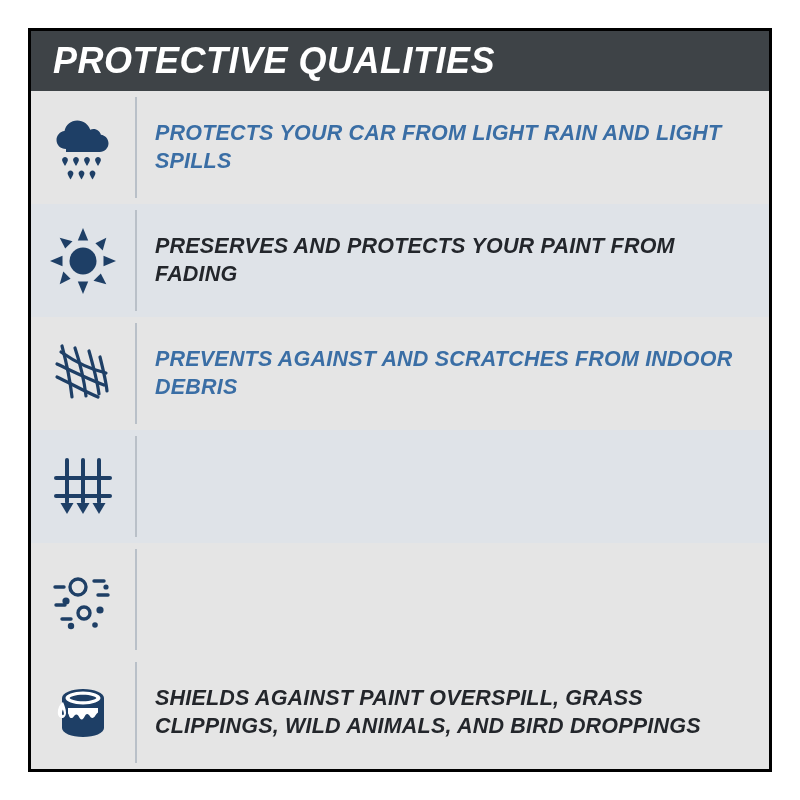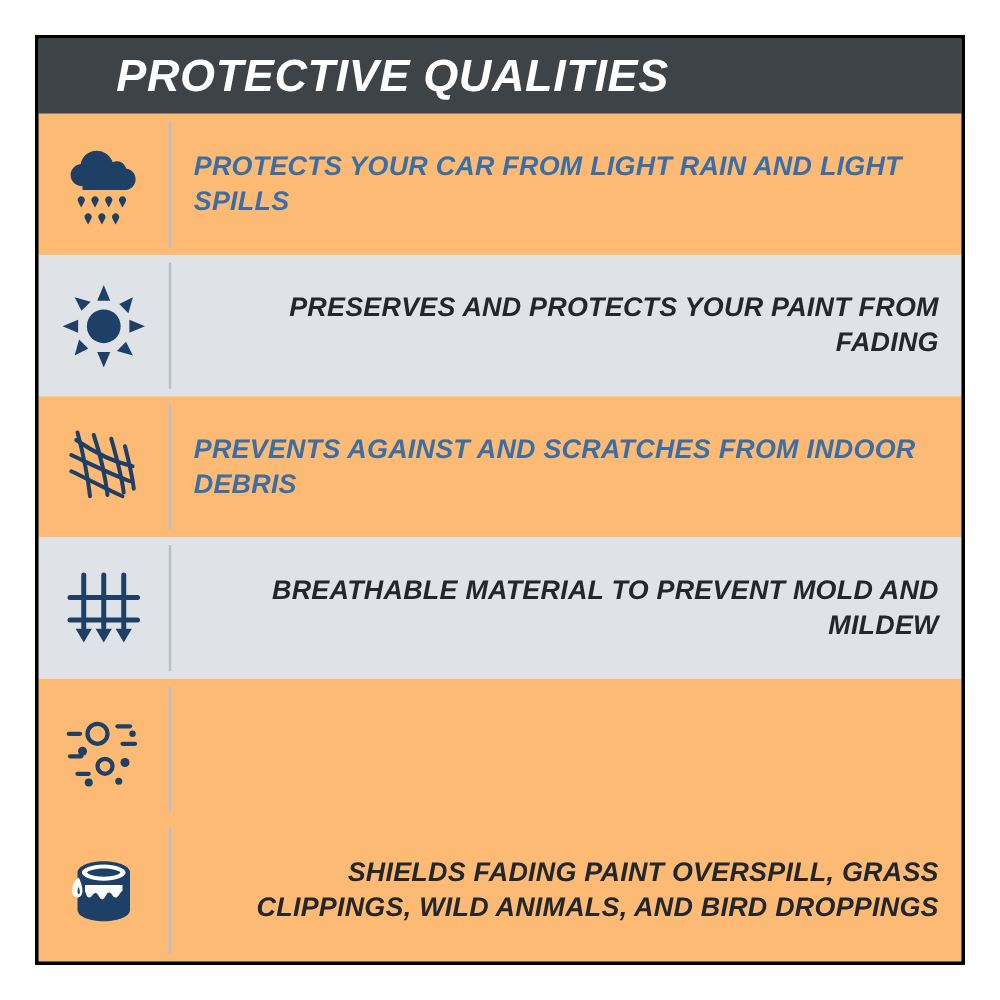--- a/index.html
+++ b/index.html
@@ -34,39 +34,38 @@
     padding-left: 22px;
     box-sizing: border-box;
   }
   .header-title {
     color: #ffffff;
     font-size: 36px;
     font-weight: bold;
     font-style: italic;
     letter-spacing: 0.5px;
     line-height: 1;
-    margin-left: 40px;
   }
   .rows {
     flex: 1 1 auto;
     display: flex;
     flex-direction: column;
   }
   .row {
     flex: 1 1 0;
     display: flex;
     align-items: center;
     position: relative;
     box-sizing: border-box;
   }
   .row.alt {
     background: #dfe3e8;
   }
   .row.white {
-    background: #fdba74;
+    background: #e5e5e5;
   }
   .icon-cell {
     width: 104px;
     flex: 0 0 104px;
     display: flex;
     align-items: center;
     justify-content: center;
     align-self: stretch;
   }
   .divider {
@@ -82,21 +81,21 @@
     box-sizing: border-box;
   }
   .row-text {
     font-size: 21.5px;
     font-weight: bold;
     font-style: italic;
     line-height: 1.26;
     letter-spacing: 0.2px;
   }
   .c-blue { color: #3a6ea5; }
-  .c-dark { color: #23262b; text-align: right; }
+  .c-dark { color: #23262b; }
   svg { display: block; }
 </style>
 </head>
 <body>
 
 <div class="frame">
 
   <div class="header">
     <div class="header-title">PROTECTIVE QUALITIES</div>
   </div>
@@ -185,23 +184,20 @@
             </g>
             <g fill="#1e3f66">
               <path d="M19 62l-6.5-11h13z"></path>
               <path d="M35 62l-6.5-11h13z"></path>
               <path d="M51 62l-6.5-11h13z"></path>
             </g>
           </svg>
         </span>
       </div>
       <div class="divider"></div>
-      <div class="text-cell">
-        <div class="row-text c-dark">BREATHABLE MATERIAL TO PREVENT MOLD AND MILDEW</div>
-      </div>
     </div>
 
     <div class="row white">
       <div class="icon-cell">
         <span>
           <svg width="70" height="70" viewBox="0 0 70 70">
             <g stroke="#1e3f66" fill="none" stroke-width="3.4" stroke-linecap="round">
               <circle cx="30" cy="22" r="8"></circle>
               <circle cx="36" cy="48" r="6"></circle>
               <path d="M7 22h9"></path>
@@ -233,18 +229,18 @@
             <g fill="#ffffff">
               <path d="M35 13.5c-9.5 0-17.5 3-17.5 6.5s8 6.5 17.5 6.5 17.5-3 17.5-6.5-8-6.5-17.5-6.5zm0 3.2c7.6 0 13.3 2.1 13.3 3.3S42.6 23.3 35 23.3 21.7 21.2 21.7 20s5.7-3.3 13.3-3.3z"></path>
               <path d="M20 30h30v4.5c-2.4 1.6-3.2 5.5-5.6 5.5s-2.8-4-5.2-4-3 5.4-5.4 5.4-3-5-5.4-5-2.6 3.6-5 3.6-2.2-3.4-3.4-4.6z"></path>
               <path d="M15 24c-3.4 2.2-5.2 6.6-5.2 10.6 0 3.1 1.5 5.4 4 5.4s4.2-2.4 4.2-5.3c0-3.4-1.6-7.8-3-10.7zm-0.2 7.4c.6 1.4 1.1 3 1.1 4.1 0 1-.4 1.7-1 1.7s-1-.8-1-1.9c0-1.1.4-2.6.9-3.9z"></path>
             </g>
           </svg>
         </span>
       </div>
       <div class="divider"></div>
       <div class="text-cell">
-        <div class="row-text c-dark">SHIELDS FADING PAINT OVERSPILL, GRASS CLIPPINGS, WILD ANIMALS, AND BIRD DROPPINGS</div>
+        <div class="row-text c-dark">SHIELDS AGAINST PAINT OVERSPILL, GRASS CLIPPINGS, WILD ANIMALS, AND BIRD DROPPINGS</div>
       </div>
     </div>
 
   </div>
 </div>
 
 </body></html>

